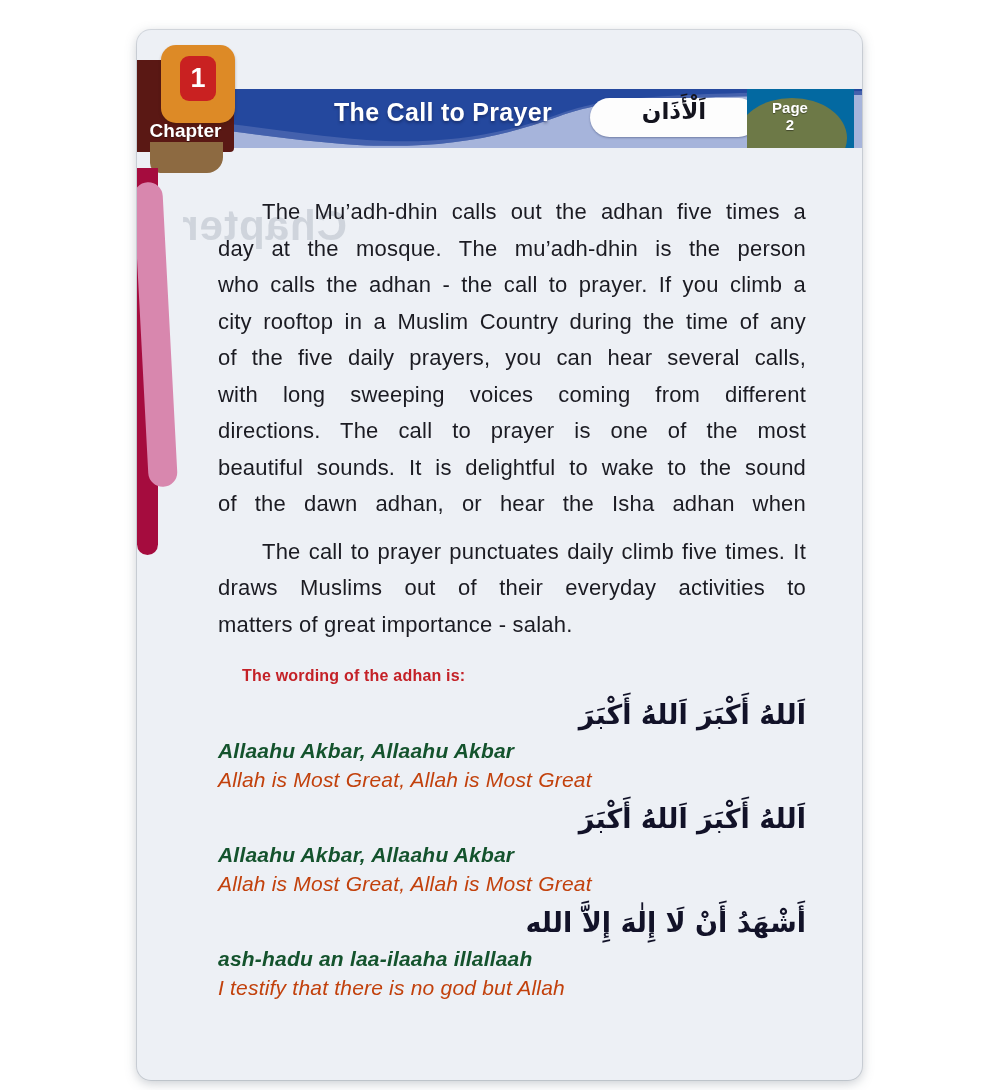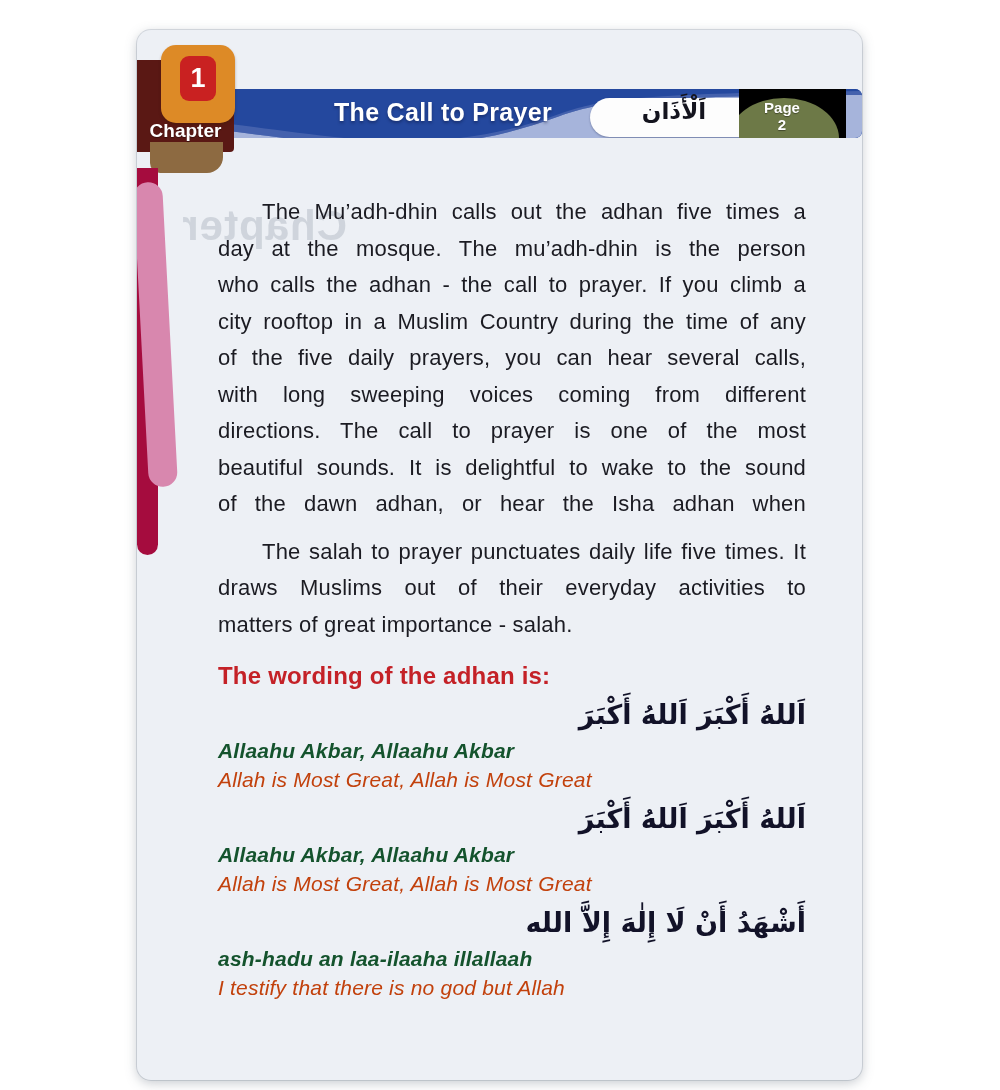--- a/index.html
+++ b/index.html
@@ -2,28 +2,28 @@
 <html><head>
 <meta charset="utf-8">
 <style>
   html,body{margin:0;padding:0;background:#ffffff;}
   .canvas{position:relative;width:1000px;height:1090px;background:#ffffff;overflow:hidden;
           font-family:"Liberation Sans",sans-serif;}
   .page{position:absolute;left:137px;top:30px;width:725px;height:1050px;background:#edf0f5;
         border-radius:14px;box-shadow:0 3px 12px rgba(90,100,115,0.35), 0 0 0 1px #dde1e6;overflow:hidden;}
 
   
-  .banner{position:absolute;left:0;top:59px;width:725px;height:49px;background:#24489e;overflow:hidden;border-radius:7px;}
+  .banner{position:absolute;left:0;top:59px;width:725px;height:59px;background:#24489e;overflow:hidden;}
   .banner svg{position:absolute;left:0;top:0;}
   .banner-title{position:absolute;left:176px;top:9px;width:260px;color:#ffffff;font-size:25px;font-weight:bold;
         letter-spacing:.3px;text-align:center;text-shadow:0 2px 3px rgba(10,20,60,.45);white-space:nowrap;}
   .pill{position:absolute;left:453px;top:9px;width:168px;height:39px;background:#fdfdfd;border-radius:20px;
         box-shadow:0 1px 2px rgba(20,30,70,.35);display:flex;align-items:flex-start;justify-content:center;}
   .pill-text{font-family:"DejaVu Sans",sans-serif;font-size:23px;font-weight:bold;color:#14141e;direction:rtl;}
-  .corner{position:absolute;right:16px;top:0;width:107px;height:59px;background:#000000;overflow:hidden;}
+  .corner{position:absolute;right:8px;top:0;width:107px;height:59px;background:#0369a1;overflow:hidden;}
   .olive{position:absolute;left:-10px;top:9px;width:110px;height:80px;background:#6d7947;border-radius:50%;}
   .pagebox{position:absolute;left:12px;top:10px;width:62px;color:#ffffff;font-weight:bold;font-size:15px;
         line-height:17px;text-align:center;text-shadow:0 1px 1px rgba(0,0,0,.4);}
 
   
   .maroon{position:absolute;left:0;top:30px;width:97px;height:92px;background:#5a1814;border-radius:0 4px 4px 0;}
   .brown{position:absolute;left:13px;top:112px;width:73px;height:31px;background:#8d6a41;border-radius:0 0 16px 10px;}
   .chapter-label{position:absolute;left:0;top:90px;width:97px;text-align:center;color:#ffffff;
         font-size:19px;font-weight:bold;text-shadow:0 1px 1px rgba(0,0,0,.4);}
   .orange{position:absolute;left:24px;top:15px;width:74px;height:78px;background:#dd8a26;border-radius:15px;
@@ -40,21 +40,21 @@
   .ghost{position:absolute;left:10px;top:172px;width:200px;font-size:42px;font-weight:bold;
         color:rgba(140,148,162,.30);transform:scaleX(-1);letter-spacing:1px;}
 
   
   .content{position:absolute;left:81px;top:164px;width:588px;font-size:22px;line-height:36.5px;
         color:#1b1b22;letter-spacing:.2px;z-index:2;}
   .jline{text-align:justify;text-align-last:justify;}
   .last{text-align:left;}
   .indent{padding-left:44px;}
   .para2{margin-top:11px;}
-  .adhan-heading{margin-top:19px;font-size:24px;line-height:28px;font-weight:bold;color:#c42127;}
+  .adhan-heading{margin-top:19px;font-size:16px;line-height:28px;font-weight:bold;color:#c42127;margin-left:24px;}
   .block{margin-top:4px;}
   .arabic{font-family:"DejaVu Sans",sans-serif;direction:rtl;font-size:27px;line-height:42px;
         color:#121228;font-weight:bold;}
   .translit{font-size:21px;line-height:29px;font-weight:bold;font-style:italic;color:#14532d;}
   .translation{font-size:21px;line-height:29px;font-style:italic;color:#c2410c;}
 </style>
 </head>
 <body>
 
 <div class="canvas">
@@ -97,21 +97,21 @@
           <div class="line jline">day at the mosque. The mu’adh-dhin is the person</div>
           <div class="line jline">who calls the adhan - the call to prayer. If you climb a</div>
           <div class="line jline">city rooftop in a Muslim Country during the time of any</div>
           <div class="line jline">of the five daily prayers, you can hear several calls,</div>
           <div class="line jline">with long sweeping voices coming from different</div>
           <div class="line jline">directions. The call to prayer is one of the most</div>
           <div class="line jline">beautiful sounds. It is delightful to wake to the sound</div>
           <div class="line jline">of the dawn adhan, or hear the Isha adhan when</div>
         </div>
       <div class="para2">
-          <div class="line jline indent">The salah to prayer punctuates daily life five times. It</div>
+          <div class="line jline indent">The call to prayer punctuates daily climb five times. It</div>
           <div class="line jline">draws Muslims out of their everyday activities to</div>
           <div class="line last">matters of great importance - salah.</div>
         </div>
 
       <div class="adhan-heading">The wording of the adhan is:</div>
 
       <div class="block">
         <div class="arabic">اَللهُ أَكْبَرَ   اَللهُ أَكْبَرَ</div>
         <div class="translit">Allaahu Akbar, Allaahu Akbar</div>
         <div class="translation">Allah is Most Great, Allah is Most Great</div>

